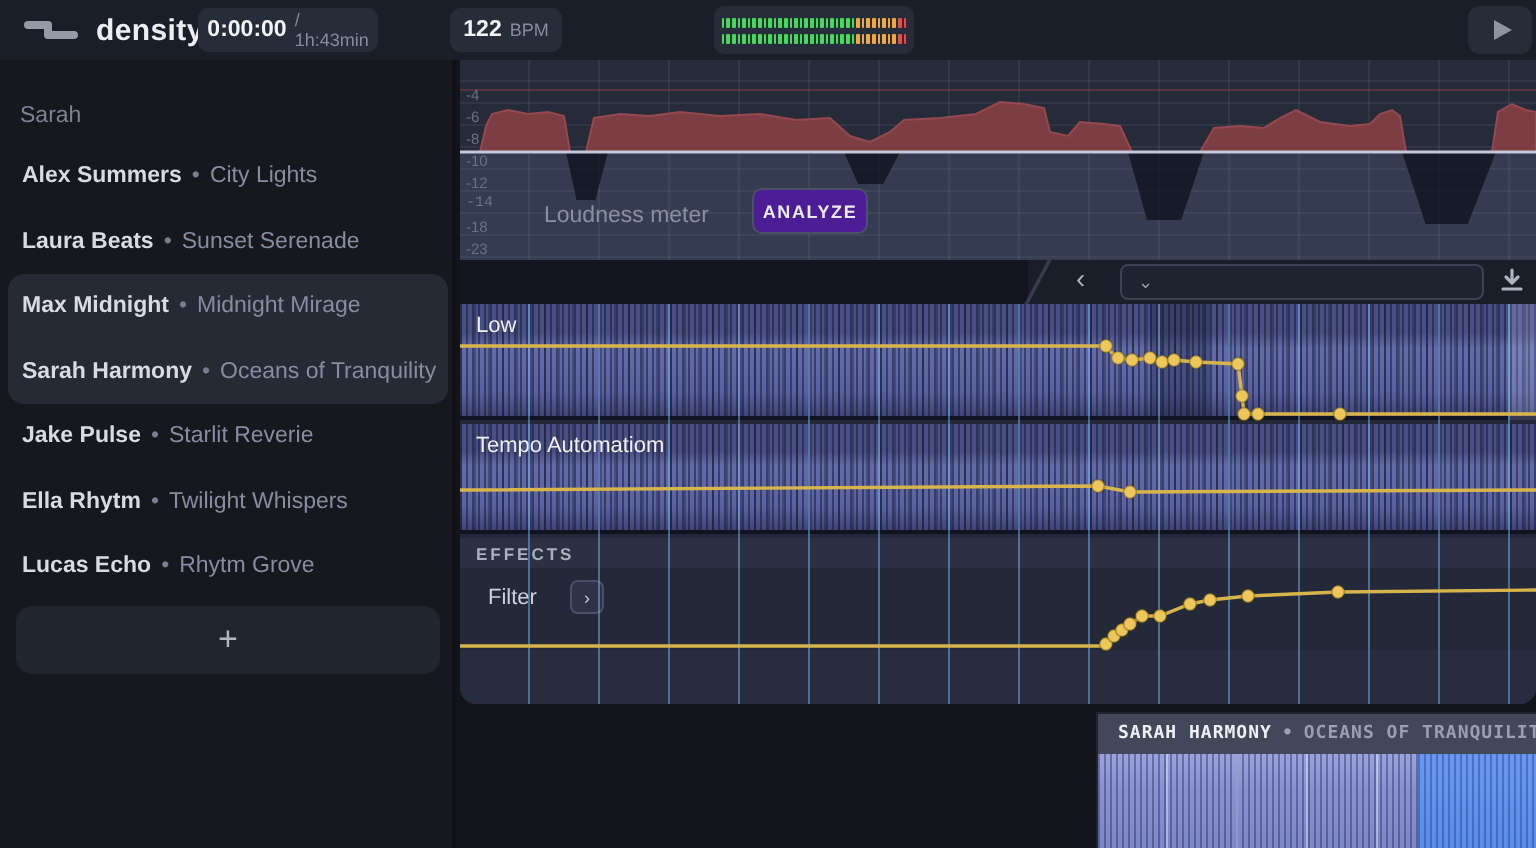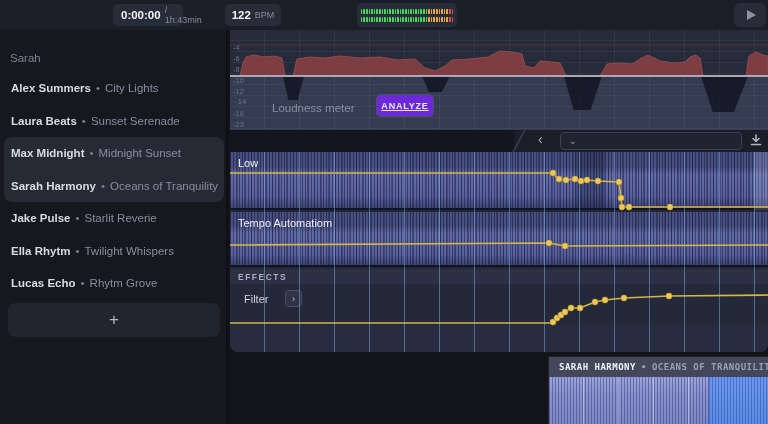--- a/index.html
+++ b/index.html
@@ -6,21 +6,21 @@
   html,body { width:768px; height:424px; background:#121419; font-family:"Liberation Sans", sans-serif; overflow:hidden; }
   .app { position:relative; width:768px; height:424px; background:#121419; }
 
   
   .topbar { position:absolute; left:0; top:0; width:768px; height:30px; background:#1a1e27; display:flex; align-items:center; }
   .logo { display:flex; align-items:center; gap:8px; margin-left:12px; }
   .logo-name { color:#eceef2; font-size:15px; font-weight:700; letter-spacing:.2px; }
   .tb-box { position:absolute; top:4px; height:22px; background:#262c38; border-radius:5px; display:flex; align-items:center; justify-content:center; gap:4px; padding:0 8px; }
   .tb-val { color:#f2f4f8; font-size:11.5px; font-weight:700; }
   .tb-sub { color:#858ca0; font-size:9px; font-weight:400; }
-  .box-time { left:113px; width:70px;justify-content:space-between; }
+  .box-time { left:99px; width:90px; }
   .box-bpm { left:225px; width:56px; }
   .box-lufs { left:285px; width:74px; }
   .box-meter { left:357px; width:100px; height:24px; top:3px; flex-direction:column; gap:3px; padding:0 6px; }
   .meter-row { display:flex; gap:1px; height:5px; align-items:stretch; }
   .meter-seg { width:1.6px; border-radius:.5px; }
   .play-btn { position:absolute; left:734px; top:3px; width:32px; height:24px; background:#262c38; border-radius:6px; display:flex; align-items:center; justify-content:center; }
   .play-tri { width:0; height:0; border-left:9px solid #8e949f; border-top:5.5px solid transparent; border-bottom:5.5px solid transparent; margin-left:2px; }
 
   
   .sidebar { position:absolute; left:0; top:30px; width:228px; height:394px; background:#16181e; border-right:2px solid #0e1015; }
@@ -38,21 +38,21 @@
   
   .loudness { position:absolute; left:230px; top:30px; width:538px; height:100px; background:#262b3a; overflow:hidden; }
   .loud-lower { position:absolute; left:0; top:46px; width:538px; height:54px; background:#353b50; }
   .loud-grid { position:absolute; inset:0;
     background:
       repeating-linear-gradient(90deg, transparent 0 34px, rgba(255,255,255,0.055) 34px 35px),
       repeating-linear-gradient(180deg, transparent 0 10px, rgba(255,255,255,0.05) 10px 11px); }
   .loud-svg { position:absolute; inset:0; }
   .axis-label { position:absolute; left:3px; color:#6b7288; font-size:7.5px; line-height:7px; }
   .loud-caption { position:absolute; left:42px; top:72px; color:#8a90a2; font-size:11.5px; }
-  .analyze-btn { position:absolute; left:146px; top:64px; width:58px; height:23px; background:#6d28d9; border:1px solid #4a5164; border-radius:5px; color:#e8eaf0; font-size:9px; font-weight:700; letter-spacing:.8px; display:flex; align-items:center; justify-content:center; cursor:pointer;text-decoration:underline; }
+  .analyze-btn { position:absolute; left:146px; top:64px; width:58px; height:23px; background:#4c1d95; border:1px solid #4a5164; border-radius:5px; color:#e8eaf0; font-size:9px; font-weight:700; letter-spacing:.8px; display:flex; align-items:center; justify-content:center; cursor:pointer; }
 
   
   .tl-toolbar { position:absolute; left:230px; top:130px; width:538px; height:22px; background:#1a1e28; overflow:hidden; }
   .tl-toolbar .left-dark { position:absolute; left:0; top:0; width:284px; height:22px; background:#13161e; }
   .tl-slash { position:absolute; left:288px; top:-3px; height:28px; width:12px; border-left:2px solid #353c4d; transform:skewX(-28deg); }
   .back-chev { position:absolute; left:308px; top:1px; color:#aeb3bf; font-size:14px; cursor:pointer; }
   .preset-select { position:absolute; left:330px; top:2px; width:182px; height:18px; background:#1f2430; border:1px solid #3c4254; border-radius:4px; display:flex; align-items:center; padding:0 8px; cursor:pointer; }
   .preset-select .lbl { color:#dde0e8; font-size:10.5px; flex:1; }
   .preset-select .chev { color:#9aa0b0; font-size:9px; }
   .dl-icon { position:absolute; left:519px; top:3px; cursor:pointer; }
@@ -96,20 +96,26 @@
     background:
       repeating-linear-gradient(90deg, rgba(25,70,160,0.45) 0 1px, transparent 1px 3px),
       linear-gradient(180deg,#6d97ec 0%,#5c8ce4 100%); }
 </style>
 </head>
 <body>
 
 <div class="app">
 
   <div class="topbar">
+    <div class="logo">
+      <svg width="28" height="12" viewBox="0 0 28 12">
+        <path d="M2,3.5 H12 V8.5 H25" fill="none" stroke="#959aa6" stroke-width="4" stroke-linecap="round" stroke-linejoin="round"></path>
+      </svg>
+      <span class="logo-name">density</span>
+    </div>
     <div class="tb-box box-time">
       <span class="tb-val">0:00:00</span>
       <span class="tb-sub">/ 1h:43min</span>
     </div>
     <div class="tb-box box-bpm">
       <span class="tb-val">122</span>
       <span class="tb-sub">BPM</span>
     </div>
     <div class="tb-box box-meter" id="meter-box">
         <div class="meter-row">
@@ -203,21 +209,21 @@
           <span class="song">City Lights</span>
         </div>
         <div class="track-item">
           <span class="artist">Laura Beats</span>
           <span class="dot">•</span>
           <span class="song">Sunset Serenade</span>
         </div>
         <div class="track-item selected sel-first">
           <span class="artist">Max Midnight</span>
           <span class="dot">•</span>
-          <span class="song">Midnight Sunset</span>
+          <span class="song">Midnight Mirage</span>
         </div>
         <div class="track-item selected sel-last">
           <span class="artist">Sarah Harmony</span>
           <span class="dot">•</span>
           <span class="song">Oceans of Tranquility</span>
         </div>
         <div class="track-item">
           <span class="artist">Jake Pulse</span>
           <span class="dot">•</span>
           <span class="song">Starlit Reverie</span>

